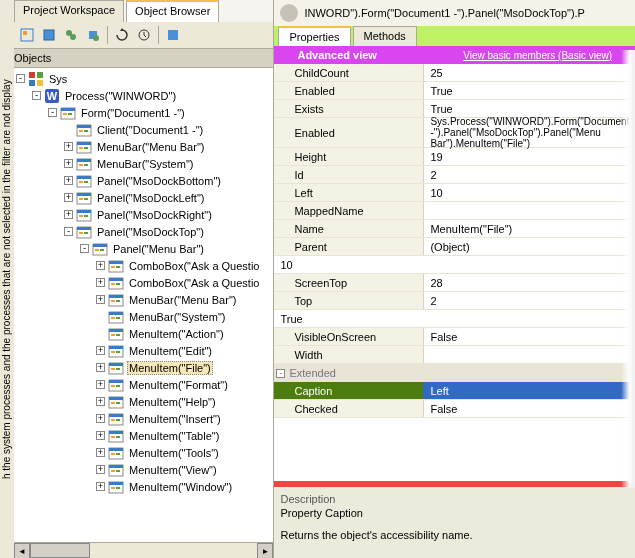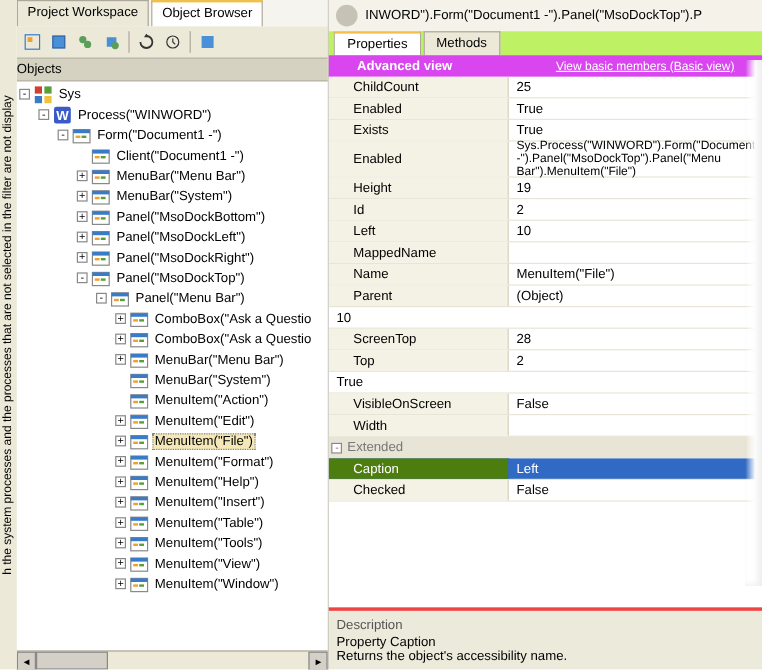--- a/index.html
+++ b/index.html
@@ -33,21 +33,21 @@
 .advbar { background: #d946ef; color: #fff; padding: 3px 23px; display: flex; justify-content: space-between; align-items: center; }
 .advbar a { color: #fff; text-decoration: underline; cursor: pointer; font-size: 10px; }
 .props { flex: 1; overflow: auto; background: #fff; position: relative; }
 .prow { display: flex; height: 18px; border-bottom: 1px solid #e8e4d6; align-items: center; }
 .pname { width: 150px; padding-left: 20px; background: #f4f1e5; border-right: 1px solid #d6d2c2; height: 100%; display: flex; align-items: center; text-align: right; }
 .pval { flex: 1; padding-left: 6px; }
 .prow.sel { background: #316ac5; color: #fff; }
 .prow.sel .pname { background: #4d7c0f; color: #fff; border-right-color: #316ac5; }
 .pcat { display: flex; height: 18px; align-items: center; background: #e8e4d6; color: #777; padding-left: 2px; }
 .pcat .exp { margin-right: 4px; }
-.desc { background: #eceadb; border-top: 3px solid #ef4444; padding: 6px; height: 52px; }
+.desc { background: #eceadb; border-top: 6px solid #ef4444; padding: 6px; height: 77px; }
 .desc .dh { color: #555; margin-bottom: 2px; }
 .fade { position: absolute; right: 0; top: 50px; bottom: 70px; width: 14px; background: linear-gradient(90deg, rgba(255,255,255,0), #fff 60%); pointer-events: none; box-shadow: -3px 0 6px rgba(0,0,0,0.08) inset; }
 svg { display: block; }
 </style>
 </head>
 <body>
 
 <div class="root">
   <div class="vtext">h the system processes and the processes that are not selected in the filter are not display</div>
 
@@ -493,17 +493,17 @@
           <div class="pval">Left</div>
         </div>
         <div class="prow">
           <div class="pname">Checked</div>
           <div class="pval">False</div>
         </div>
       </div>
     <div class="desc">
       <div class="dh">Description</div>
       <div style="margin-top:2px">Property Caption</div>
-      <div style="">Returns the object's accessibility name.</div>
+      <div style="margin-top:10px">Returns the object's accessibility name.</div>
     </div>
     <div class="fade"></div>
   </div>
 </div>
 
 </body></html>

